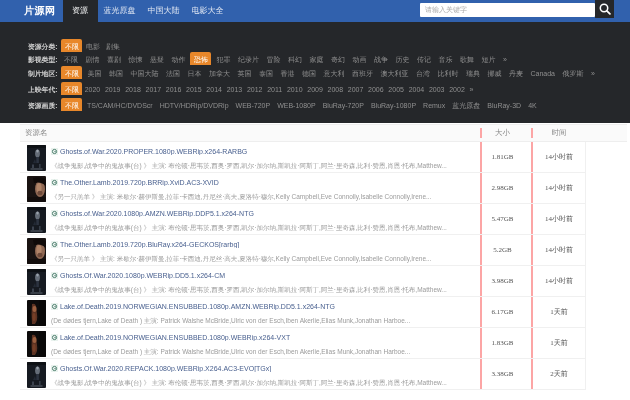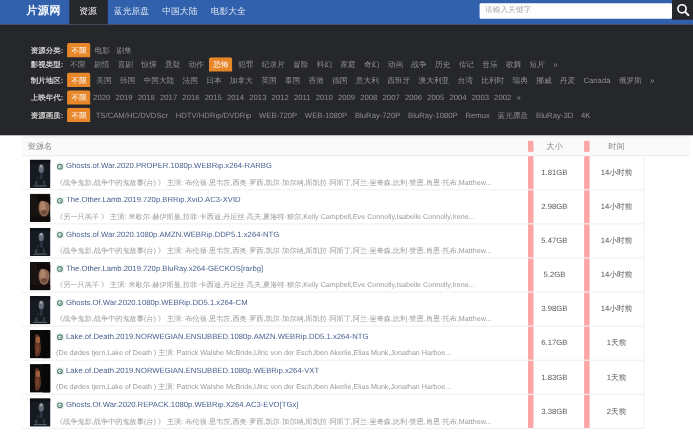--- a/index.html
+++ b/index.html
@@ -3,21 +3,21 @@
 <meta charset="utf-8">
 <style>
   * { margin:0; padding:0; box-sizing:border-box; }
   html,body { width:630px; height:400px; overflow:hidden; background:#fff;
     font-family:"Liberation Sans", sans-serif; }
   
   .navbar { position:relative; height:22px; background:#3161ad; display:flex; align-items:stretch; }
   .logo { color:#fff; font-weight:bold; font-size:10px; line-height:22px; padding:0 7px 0 24px; letter-spacing:0.5px; }
   .nav-item { color:#dfe6f2; font-size:8px; line-height:22px; padding:0 6px; cursor:pointer; }
   .nav-item.active { background:#25272a; color:#fff; padding:0 9.5px; }
-  .searchbox { position:absolute; right:0; top:0; height:14px; display:flex; align-items:flex-start; }
+  .searchbox { position:absolute; right:16px; top:0; height:14px; display:flex; align-items:flex-start; }
   .searchbox input { width:175px; height:14px; margin-top:2.5px; border:none; background:#fff; font-size:7px; padding:0 5px; color:#333; outline:none; border-radius:1px; }
   .searchbox input::placeholder { color:#aaa; }
   .search-btn { width:19px; height:17.5px; background:#25272a; border:none; display:flex; align-items:center; justify-content:center; cursor:pointer; }
   
   .filters { background:#25272a; padding:16.5px 0 0 0; height:101px; }
   .f-row { padding-left:28px; height:13px; line-height:13px; white-space:nowrap; overflow:hidden; font-size:7px; }
   .f-row:nth-child(2) { margin-top:0.5px; }
   .f-row:nth-child(3) { margin-top:1px; }
   .f-row:nth-child(4) { margin-top:2.7px; }
   .f-row:nth-child(5) { margin-top:3px; }
@@ -27,21 +27,21 @@
   .f-row:nth-child(2) .f-tag { margin-right:2.5px; }
   .f-row:nth-child(3) .f-tag { margin-right:2.5px; }
   .f-row:nth-child(4) .f-tag { margin-right:-0.3px; }
   .f-row:nth-child(5) .f-tag { margin-right:2px; }
   .f-tag.sel { background:#e8872a; color:#fff; padding:1px 3.5px; }
   
   .table { margin:1px 0 11px 20px; width:607px; }
   .t-head { display:flex; background:#fafafa; border:1px solid #eee; border-left:none; border-right:none; height:18px; align-items:center; font-size:7.5px; color:#888; width:607px; }
   .t-row { display:flex; height:31px; border-bottom:1px solid #f0f0f0; border-right:1px solid #f0f0f0; align-items:stretch; width:566px; }
   .c-name { width:460px; display:flex; min-width:0; }
-  .c-size, .c-time { border-left:5px solid #fca5a5; display:flex; align-items:center; justify-content:center; font-size:7px; color:#555; }
+  .c-size, .c-time { border-left:2px solid #fca5a5; display:flex; align-items:center; justify-content:center; font-size:7px; color:#555;font-family:Liberation Serif, serif; }
   .c-size { width:51px; padding-right:8px; }
   .c-time { width:54px; }
   .t-head .c-name { padding-left:5px; align-items:center; }
   .t-head .c-size, .t-head .c-time { color:#888; font-size:7.5px; }
   .thumb { width:19px; height:26px; margin:2.5px 0 0 7px; flex:none; border-radius:1px; overflow:hidden; }
   .rowtext { margin-left:5px; padding-top:5px; min-width:0; flex:1; }
   .titleline { display:flex; align-items:center; height:9px; }
   .badge { width:7px; height:7px; flex:none; margin-right:2px; }
   .title { font-size:7px; color:#49608f; white-space:nowrap; overflow:hidden; text-overflow:ellipsis; text-decoration:none; display:block; }
   .desc { margin-top:6px; font-size:6.5px; color:#9b9b9b; white-space:nowrap; overflow:hidden; text-overflow:ellipsis; max-width:424px; }

